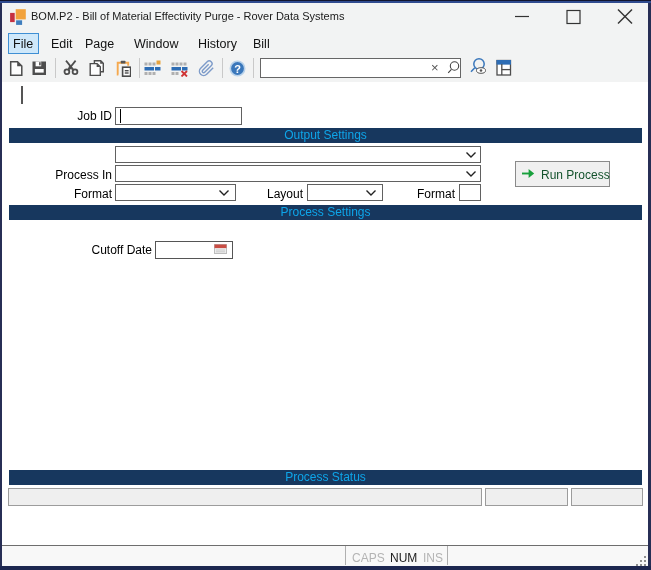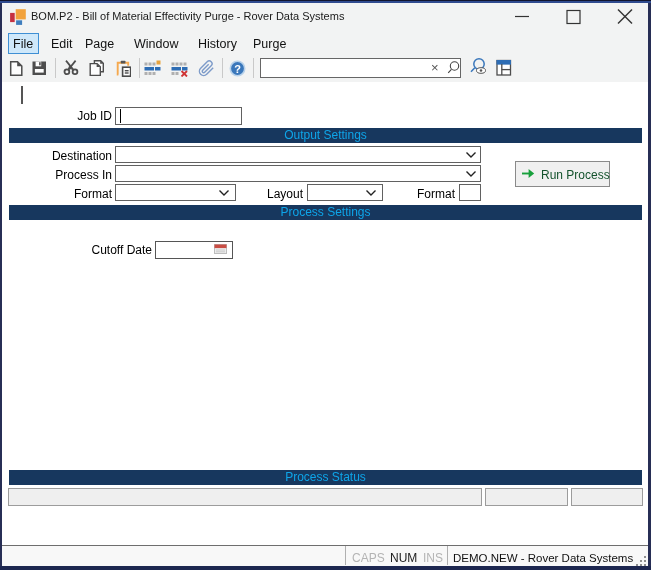--- a/index.html
+++ b/index.html
@@ -48,21 +48,21 @@
     <line x1="108" y1="4.5" x2="122" y2="18.5" stroke="#333" stroke-width="1.4"></line>
     <line x1="122" y1="4.5" x2="108" y2="18.5" stroke="#333" stroke-width="1.4"></line>
   </svg>
 
   <div class="abs filebox"></div>
   <div class="abs menu" style="left:13px;">File</div>
   <div class="abs menu" style="left:51px;top:37px;text-align:center;">Edit</div>
   <div class="abs menu" style="left:85px;">Page</div>
   <div class="abs menu" style="left:134px;">Window</div>
   <div class="abs menu" style="left:198px;">History</div>
-  <div class="abs menu" style="left:253px;">Purge</div>
+  <div class="abs menu" style="left:253px;">Bill</div>
 
   <div class="abs sep" style="left:55px;"></div>
   <div class="abs sep" style="left:139px;"></div>
   <div class="abs sep" style="left:222px;"></div>
   <div class="abs sep" style="left:253px;"></div>
 
   <svg class="abs ticon" style="left:8px" viewBox="0 0 17 17">
     <path d="M2.7 1.7 h6.8 l4.3 4.3 v9.3 h-11.1 z" fill="#fdfdfd" stroke="#4d4d4d" stroke-width="1.5"></path>
     <path d="M9.2 1.7 v4.6 h4.6 z" fill="#4d4d4d"></path>
   </svg>
@@ -143,21 +143,20 @@
   </svg>
 
   <div class="abs" style="left:21px;top:86px;width:2px;height:18px;background:#555;"></div>
 
   <div class="abs label" style="left:0;top:109px;width:112px;text-align:right;">Job ID</div>
   <div class="abs input" style="left:115px;top:107px;width:127px;height:18px;"></div>
   <div class="abs" style="left:120px;top:109px;width:1px;height:14px;background:#000;"></div>
 
   <div class="abs bar" style="top:128px;">Output Settings</div>
 
-  <div class="abs label" style="left:0;top:149px;width:112px;text-align:right;">Destination</div>
   <div class="abs combo" style="left:115px;top:146px;width:366px;height:17px;"></div>
   <svg class="abs" style="left:465px;top:151px" width="12" height="8">
       <path d="M1.5 1.5 L6 6 L10.5 1.5" fill="none" stroke="#222" stroke-width="1.4"></path>
     </svg>
 
   <div class="abs label" style="left:0;top:168px;width:112px;text-align:right;">Process In</div>
   <div class="abs combo" style="left:115px;top:165px;width:366px;height:17px;"></div>
   <svg class="abs" style="left:465px;top:170px" width="12" height="8">
       <path d="M1.5 1.5 L6 6 L10.5 1.5" fill="none" stroke="#222" stroke-width="1.4"></path>
     </svg>
@@ -197,21 +196,20 @@
   <div class="abs statusbox" style="left:8px;width:474px;"></div>
   <div class="abs statusbox" style="left:485px;width:83px;"></div>
   <div class="abs statusbox" style="left:571px;width:72px;"></div>
 
   <div class="abs statusbar"></div>
   <div class="abs" style="left:345px;top:546px;width:1px;height:19px;background:#b0b0b0;"></div>
   <div class="abs" style="left:447px;top:546px;width:1px;height:19px;background:#b0b0b0;"></div>
   <div class="abs st" style="left:352px;color:#b4b4b4;">CAPS</div>
   <div class="abs st" style="left:390px;color:#1a1a1a;">NUM</div>
   <div class="abs st" style="left:423px;color:#b4b4b4;">INS</div>
-  <div class="abs st" style="left:453px;color:#111;font-size:11.5px;top:551.5px;">DEMO.NEW - Rover Data Systems</div>
   <svg class="abs" style="left:635px;top:555px" width="12" height="12">
     <g fill="#8f8f8f">
       <rect x="9" y="1" width="2" height="2"></rect>
       <rect x="9" y="5" width="2" height="2"></rect>
       <rect x="9" y="9" width="2" height="2"></rect>
       <rect x="5" y="5" width="2" height="2"></rect>
       <rect x="5" y="9" width="2" height="2"></rect>
       <rect x="1" y="9" width="2" height="2"></rect>
     </g>
   </svg>

